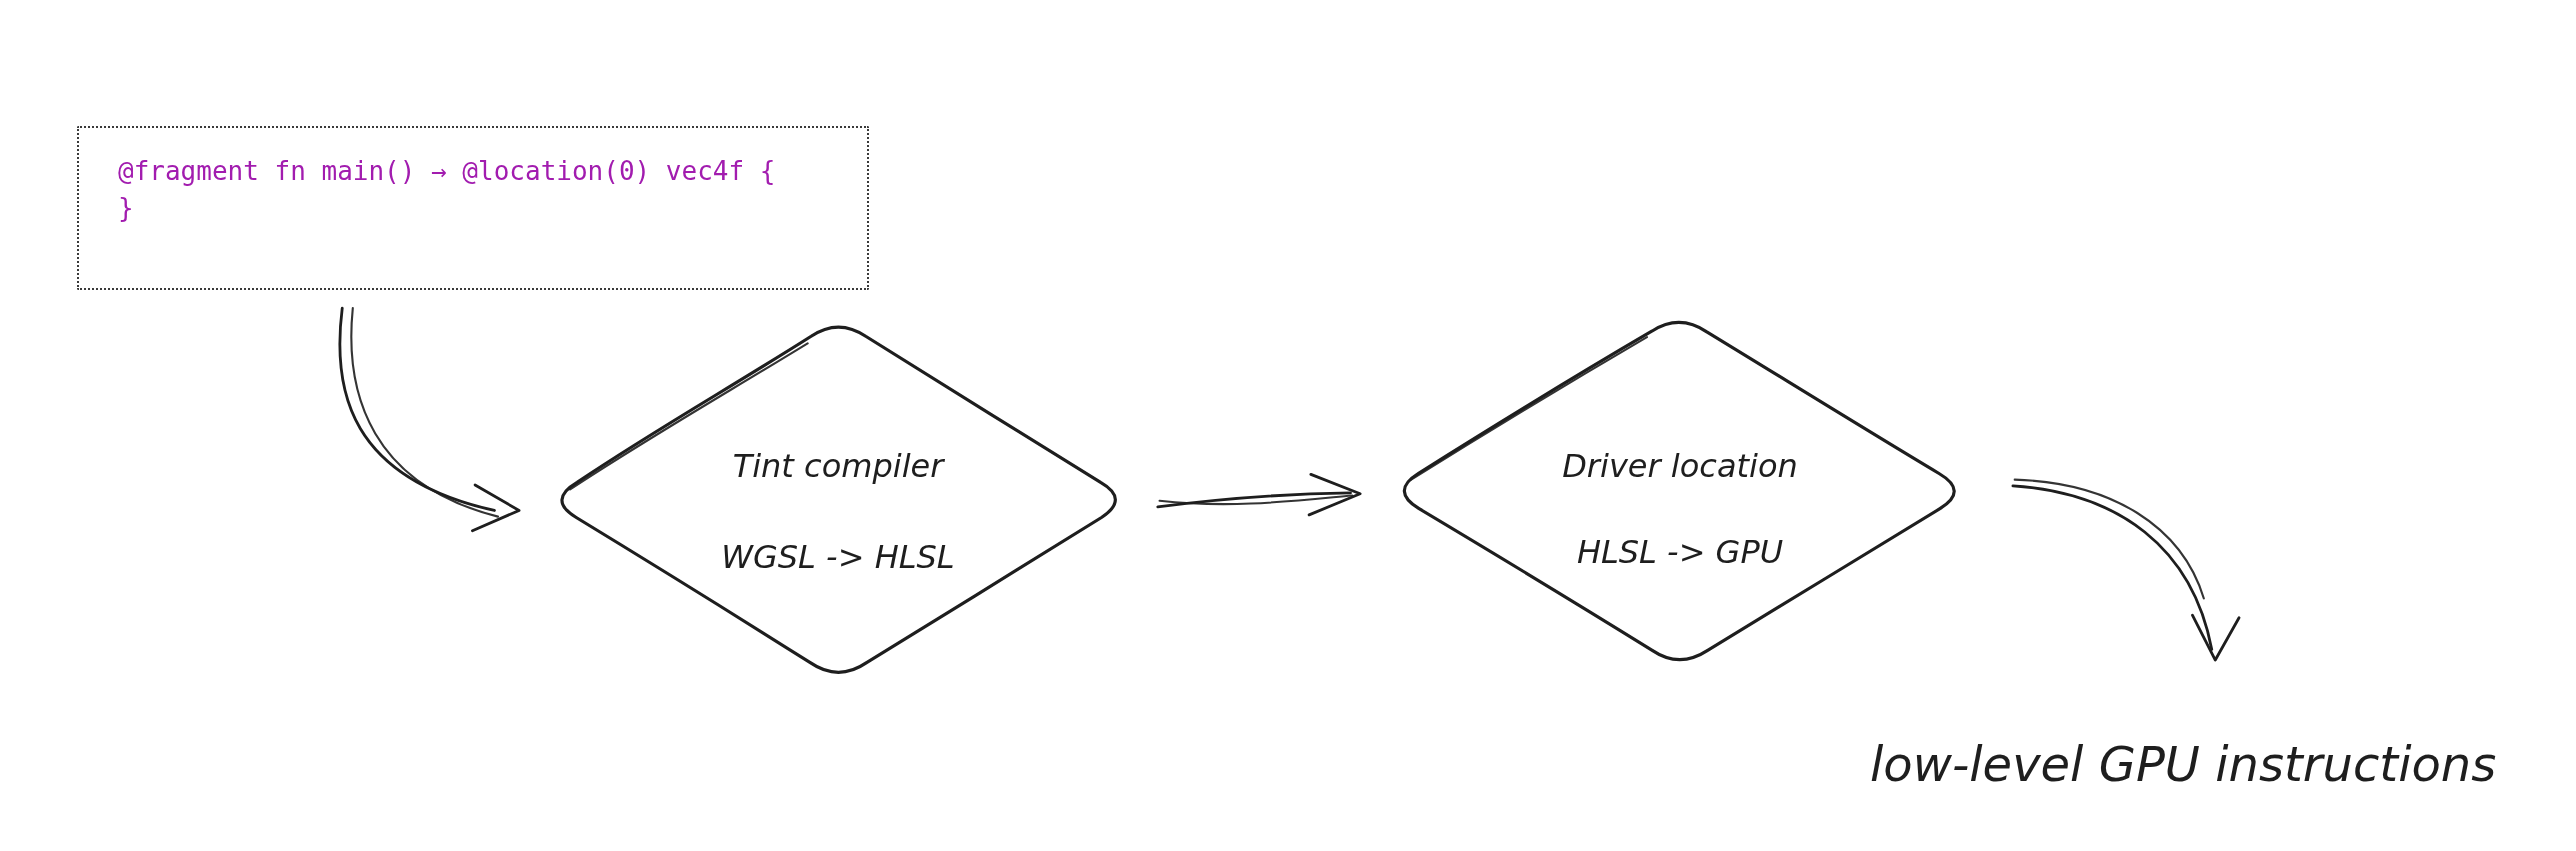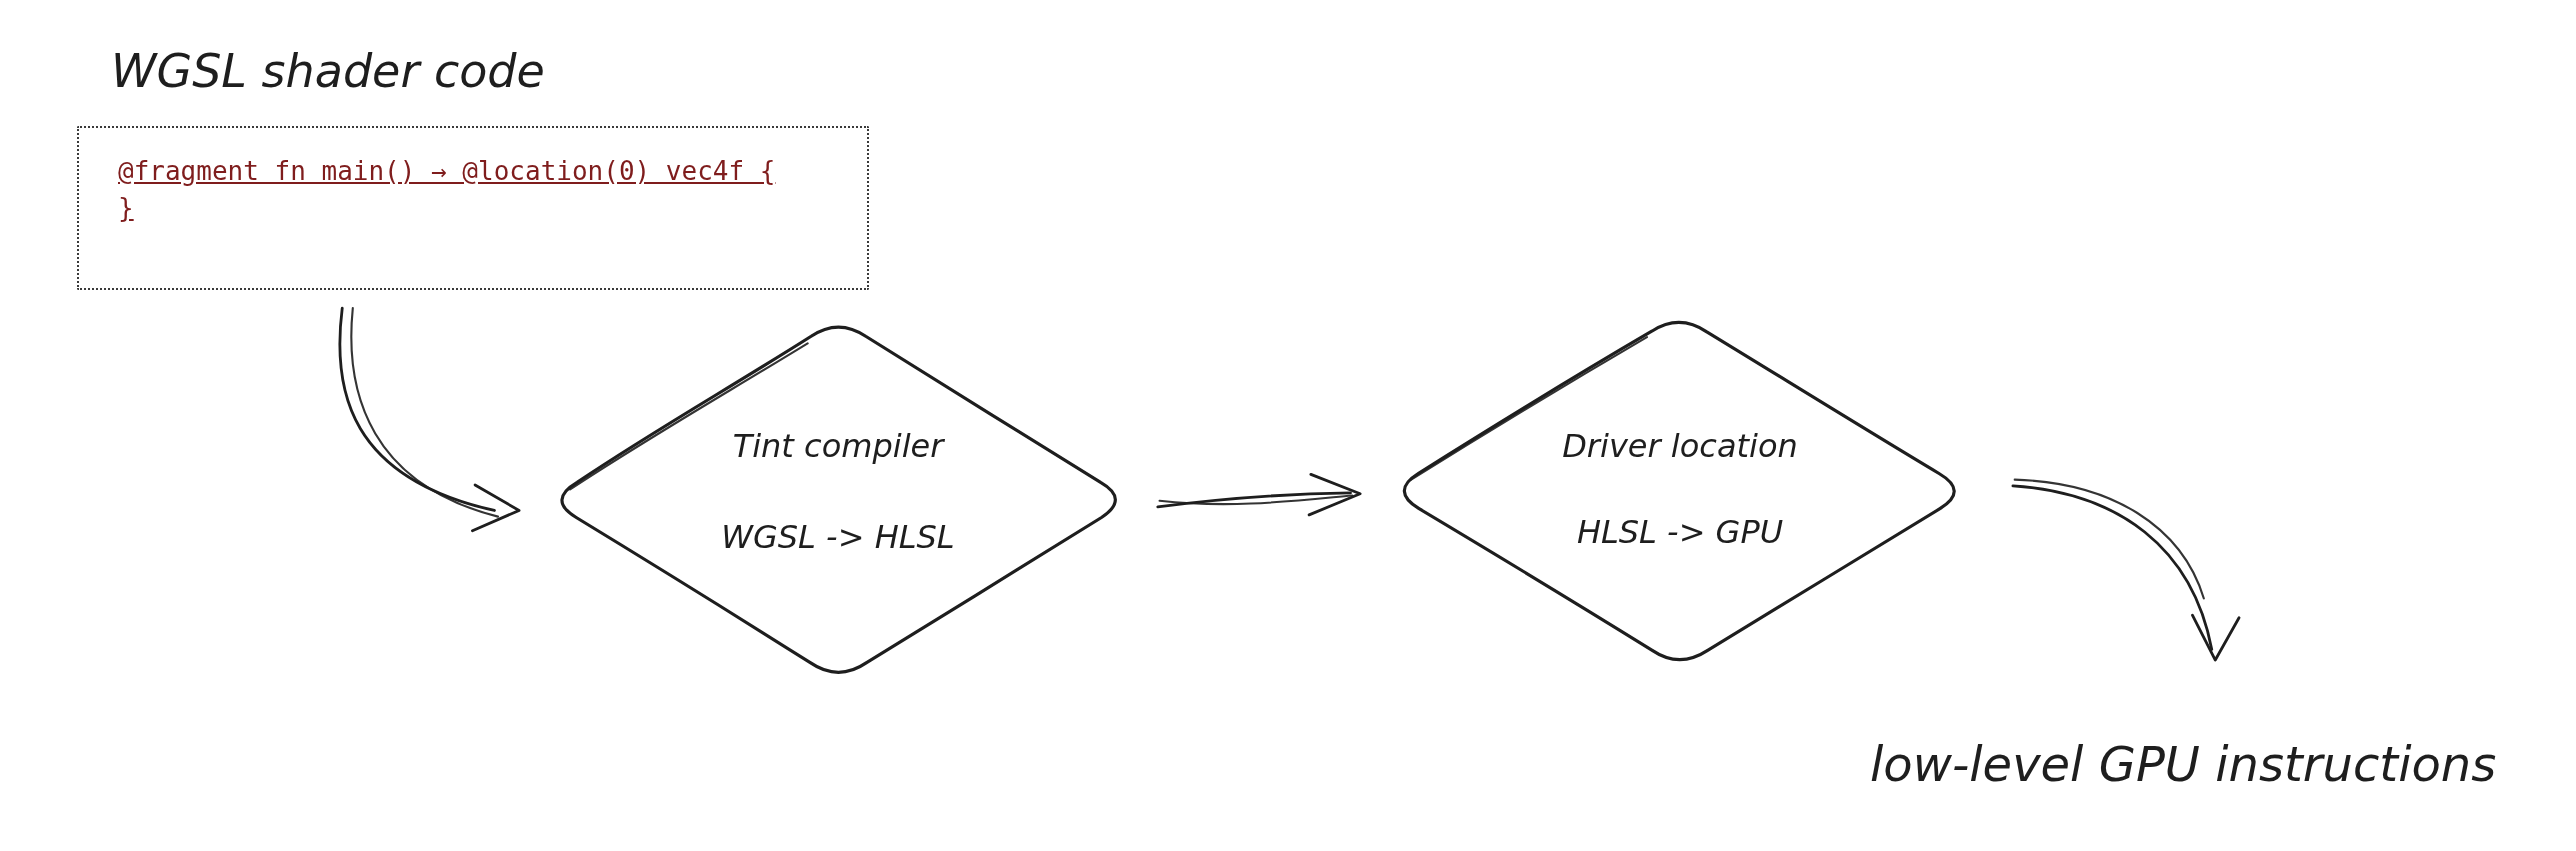--- a/index.html
+++ b/index.html
@@ -57,32 +57,32 @@
     box-sizing: border-box;
     border: 2.6px dotted #3a3a3a;
     border-radius: 1.8px;
     padding: 25px 0 0 39px;
   }
   .code-line {
     font-family: "DejaVu Sans Mono", monospace;
     font-size: 26px;
     line-height: 37px;
     white-space: pre;
-    color: #7f1d1d;
-    text-decoration: underline;
+    color: #a21caf;
   }
 
   .node-label {
     position: absolute;
     width: 528px;
     height: 46px;
     line-height: 46px;
     text-align: center;
     font-size: 32px;
     white-space: nowrap;
+    margin-top: 20px;
   }
   .n1-title    { left: 574px;  top: 423px; }
   .n1-subtitle { left: 574px;  top: 514px; }
   .n2-title    { left: 1416px; top: 423px; }
   .n2-subtitle { left: 1416px; top: 509px; }
 
   .output-label {
     position: absolute;
     left: 1870px;
     top: 735px;
@@ -122,21 +122,20 @@
       <path class="arrow-stroke" d="M 1490 539 L 1546 561 L 1488 585"></path>
     </g>
 
     <g>
       <path class="arrow-stroke" d="M 2288 552 C 2408 560 2492 622 2514 738"></path>
       <path class="sketch-stroke" d="M 2290 545 C 2400 548 2480 598 2505 680"></path>
       <path class="arrow-stroke" d="M 2492 699 L 2518 750 L 2545 702"></path>
     </g>
   </svg>
 
-  <div class="title hand">WGSL shader code</div>
 
   <div class="code-box">
     <div class="code-line">@fragment fn main() → @location(0) vec4f {</div>
     <div class="code-line">}</div>
   </div>
 
   <div class="node-label hand n1-title">Tint compiler</div>
   <div class="node-label hand n1-subtitle">WGSL -&gt; HLSL</div>
 
   <div class="node-label hand n2-title">Driver location</div>

